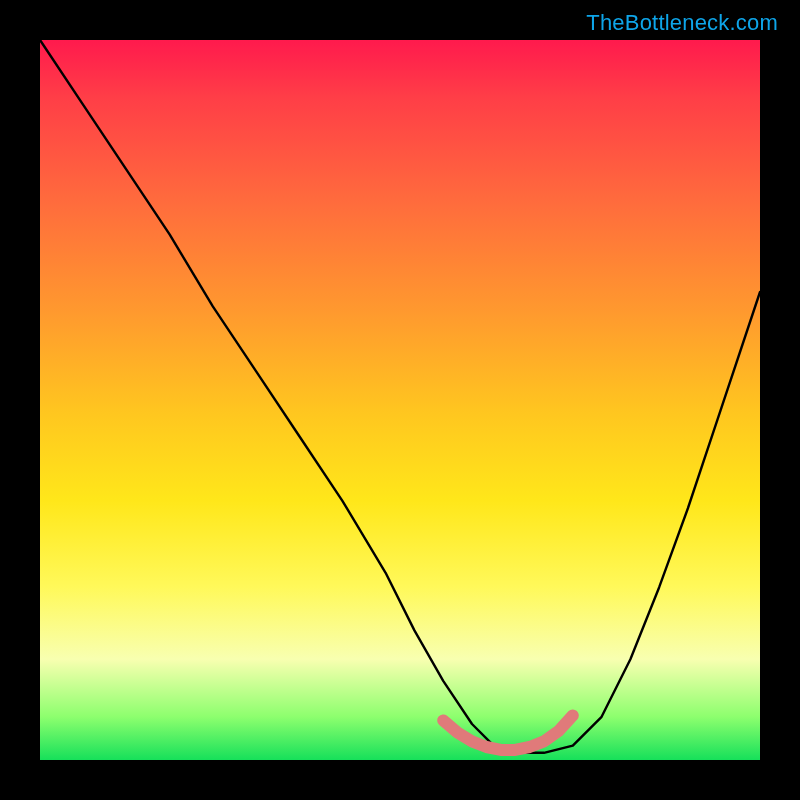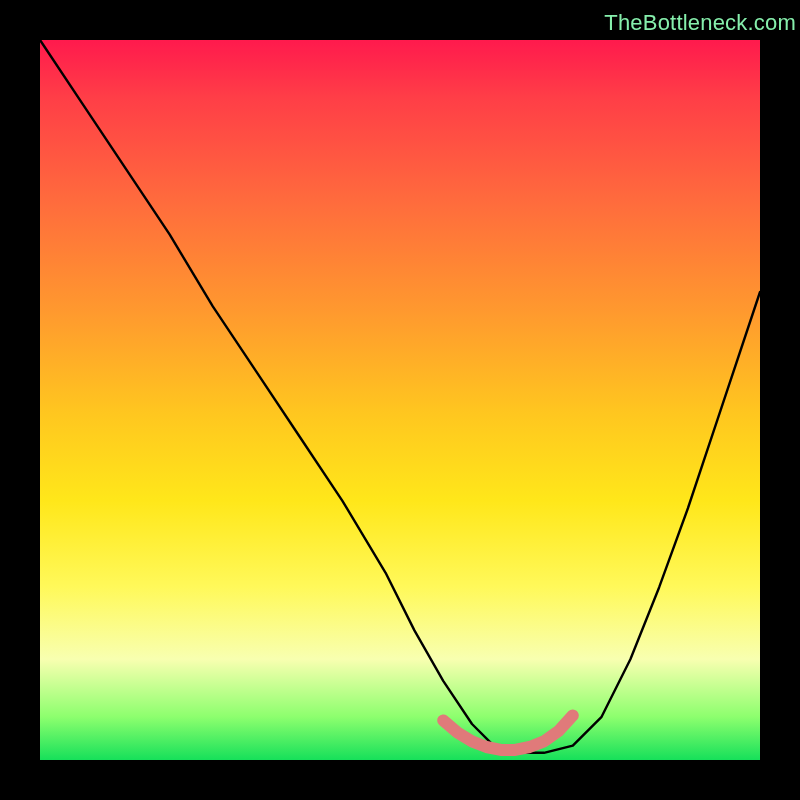--- a/index.html
+++ b/index.html
@@ -36,22 +36,22 @@
       #ffe71a 64%,
       #fff95a 76%,
       #f8ffb0 86%,
       #8dff6e 94%,
       #16e05a 100%
     );
   }
   .watermark {
     position: absolute;
     top: 10px;
-    right: 4px;
-    color: #86efac;
+    right: 22px;
+    color: #0ea5e9;
     font-size: 22px;
     letter-spacing: 0.2px;
     font-weight: 500;
   }
   svg.curves {
     position: absolute;
     left: 0;
     top: 0;
     width: 720px;
     height: 720px;

